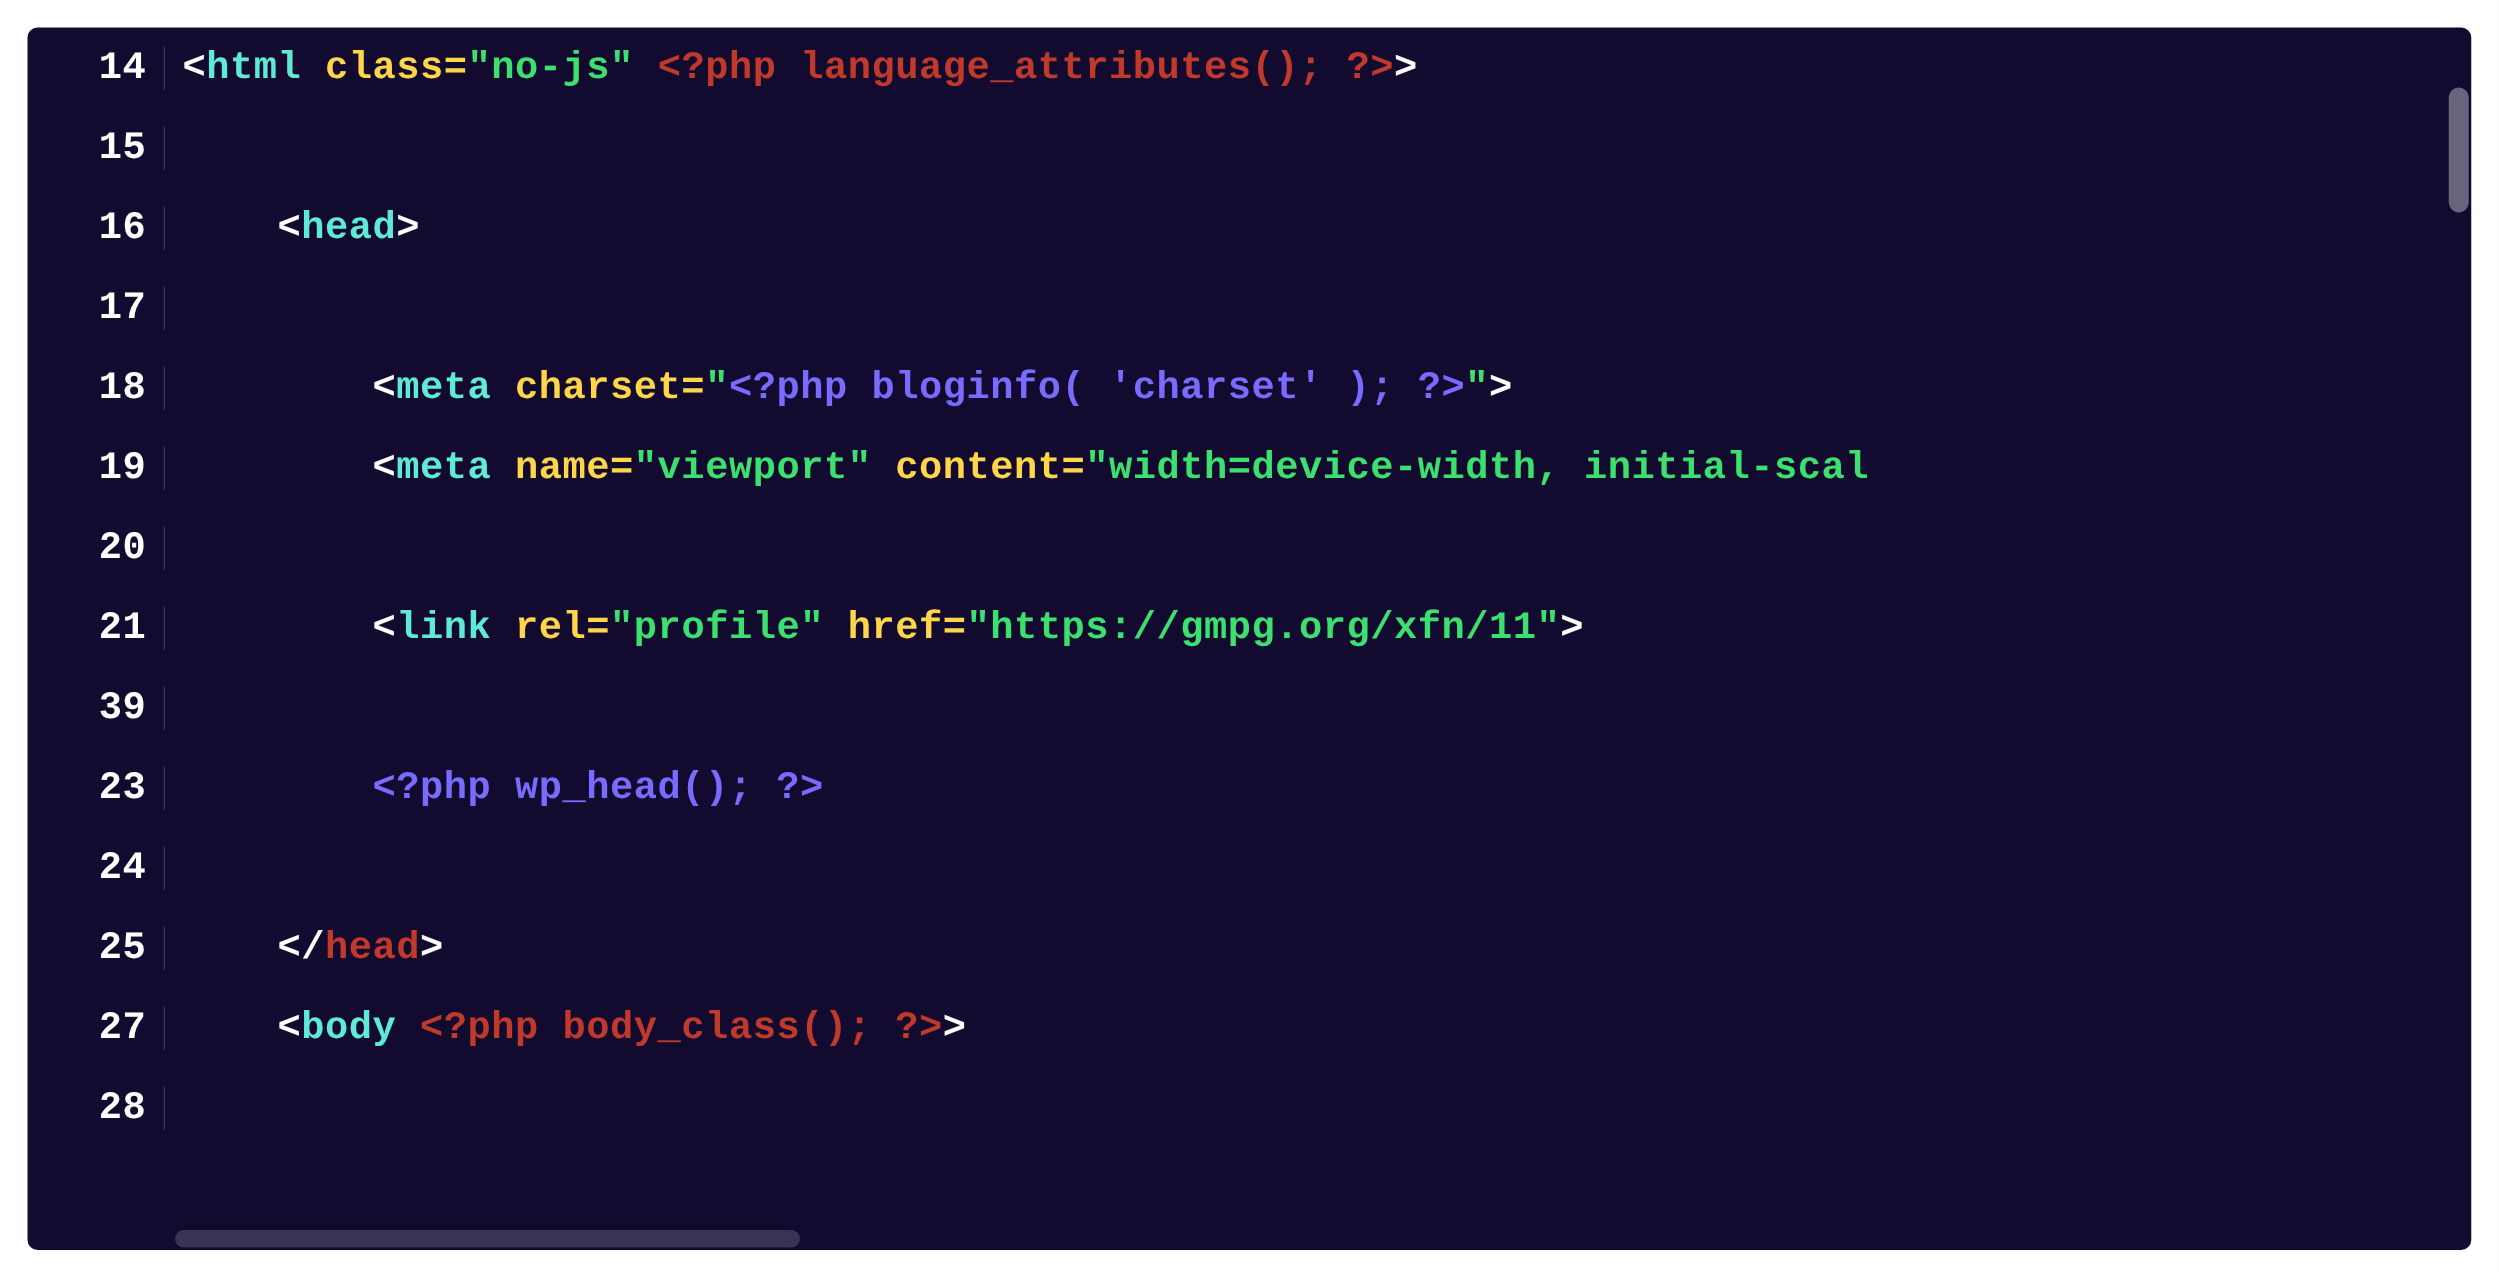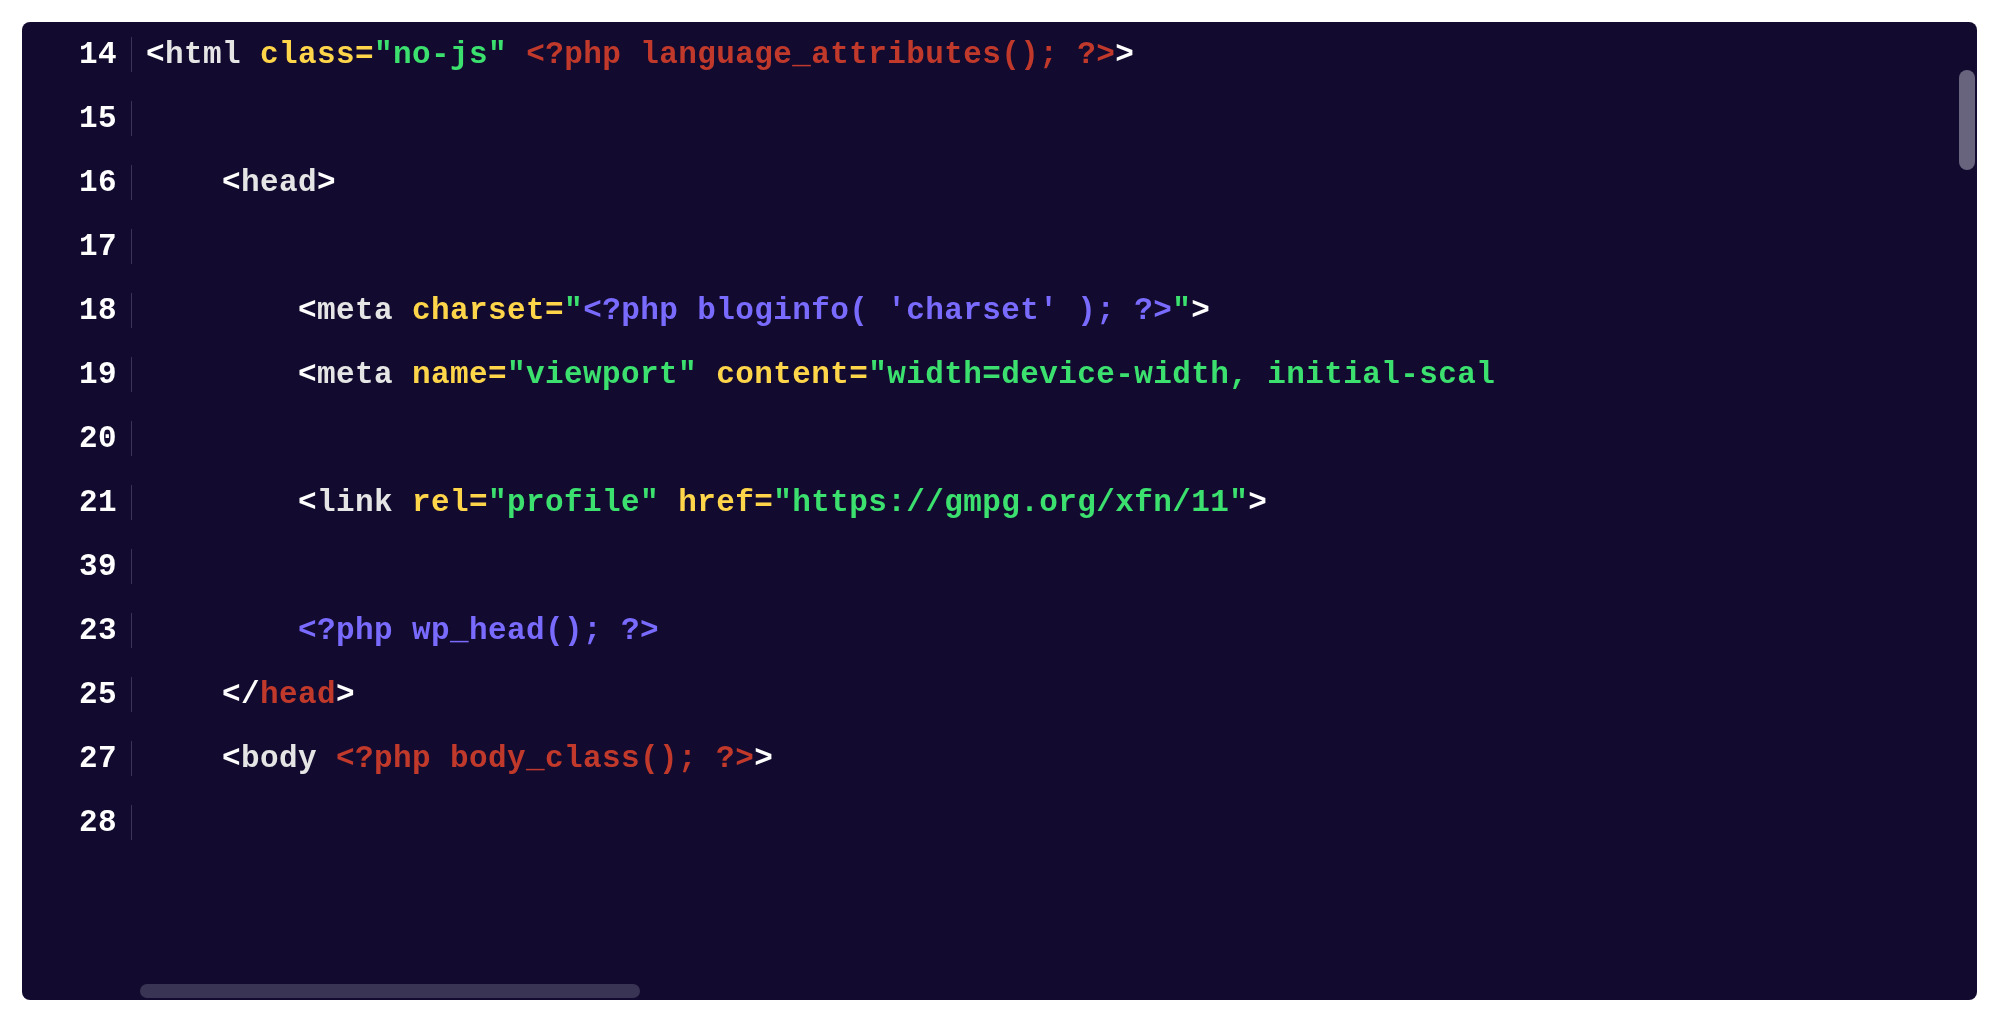--- a/index.html
+++ b/index.html
@@ -51,21 +51,21 @@
     color: #ffffff;
     border-right: 1px solid #3a335a;
     box-sizing: border-box;
   }
   .code {
     padding-left: 14px;
     flex: 1 1 auto;
     overflow: hidden;
   }
   
-  .tag     { color: #e5e5e5; }      
+  .tag     { color: #5eead4; }      
   .attr    { color: #ffd54a; }      
   .str     { color: #3be06e; }      
   .punct   { color: #ffffff; }      
   .php     { color: #c0392b; }      
   .phpattr { color: #7a6bff; }      
   .closetag{ color: #c0392b; font-weight: 700; }
 
   
   .h-scroll-track {
     position: absolute;
@@ -114,20 +114,21 @@
         <div class="line"><div class="gutter">14</div><div class="code"><span class="punct">&lt;</span><span class="tag">html</span><span> </span><span class="attr">class=</span><span class="str">"no-js"</span><span> </span><span class="php">&lt;?php language_attributes(); ?&gt;</span><span class="punct">&gt;</span></div></div>
         <div class="line"><div class="gutter">15</div><div class="code"></div></div>
         <div class="line"><div class="gutter">16</div><div class="code"><span>    </span><span class="punct">&lt;</span><span class="tag">head</span><span class="punct">&gt;</span></div></div>
         <div class="line"><div class="gutter">17</div><div class="code"></div></div>
         <div class="line"><div class="gutter">18</div><div class="code"><span>        </span><span class="punct">&lt;</span><span class="tag">meta</span><span> </span><span class="attr">charset=</span><span class="str">"</span><span class="phpattr">&lt;?php bloginfo( 'charset' ); ?&gt;</span><span class="str">"</span><span class="punct">&gt;</span></div></div>
         <div class="line"><div class="gutter">19</div><div class="code"><span>        </span><span class="punct">&lt;</span><span class="tag">meta</span><span> </span><span class="attr">name=</span><span class="str">"viewport"</span><span> </span><span class="attr">content=</span><span class="str">"width=device-width, initial-scal</span></div></div>
         <div class="line"><div class="gutter">20</div><div class="code"></div></div>
         <div class="line"><div class="gutter">21</div><div class="code"><span>        </span><span class="punct">&lt;</span><span class="tag">link</span><span> </span><span class="attr">rel=</span><span class="str">"profile"</span><span> </span><span class="attr">href=</span><span class="str">"https://gmpg.org/xfn/11"</span><span class="punct">&gt;</span></div></div>
         <div class="line"><div class="gutter">39</div><div class="code"></div></div>
         <div class="line"><div class="gutter">23</div><div class="code"><span>        </span><span class="phpattr">&lt;?php wp_head(); ?&gt;</span></div></div>
+        <div class="line"><div class="gutter">24</div><div class="code"></div></div>
         <div class="line"><div class="gutter">25</div><div class="code"><span>    </span><span class="punct">&lt;/</span><span class="closetag">head</span><span class="punct">&gt;</span></div></div>
         <div class="line"><div class="gutter">27</div><div class="code"><span>    </span><span class="punct">&lt;</span><span class="tag">body</span><span> </span><span class="php">&lt;?php body_class(); ?&gt;</span><span class="punct">&gt;</span></div></div>
         <div class="line"><div class="gutter">28</div><div class="code"></div></div>
       </div>
 
     <div class="h-scroll-track">
       <div class="h-scroll-thumb"></div>
     </div>
     <div class="v-scroll-track">
       <div class="v-scroll-thumb"></div>

